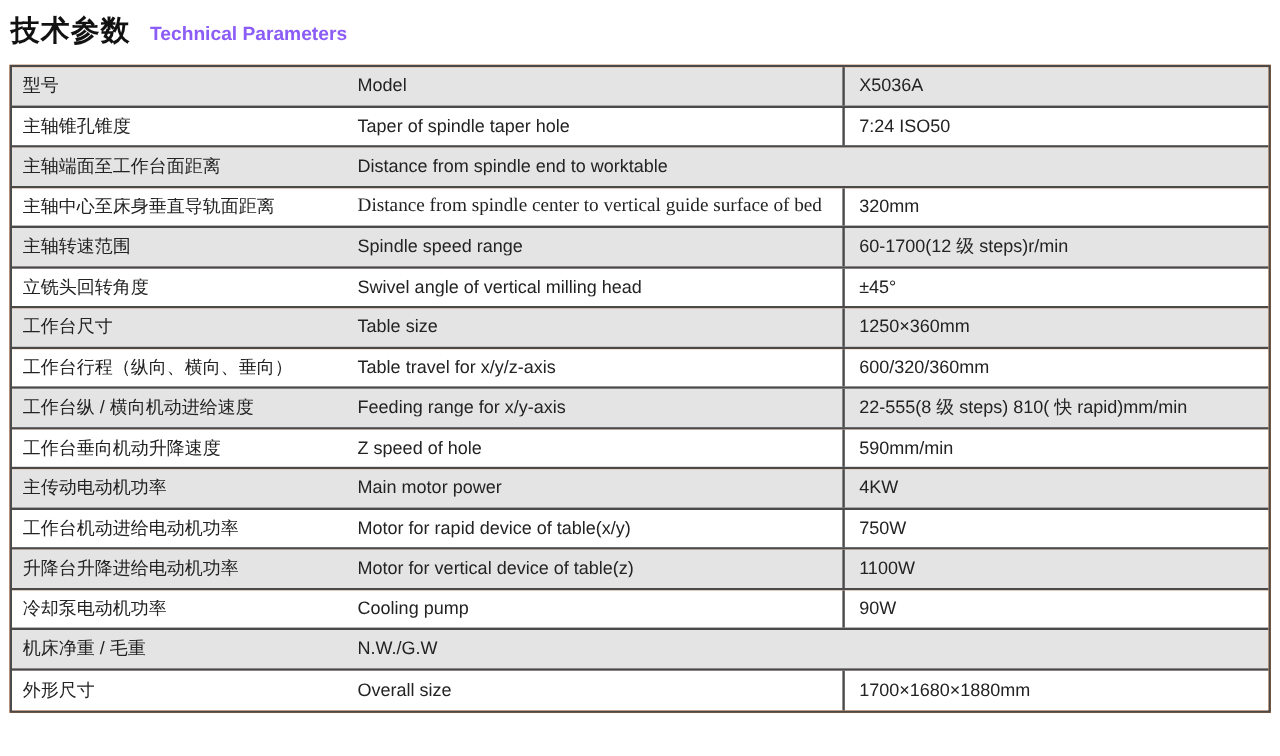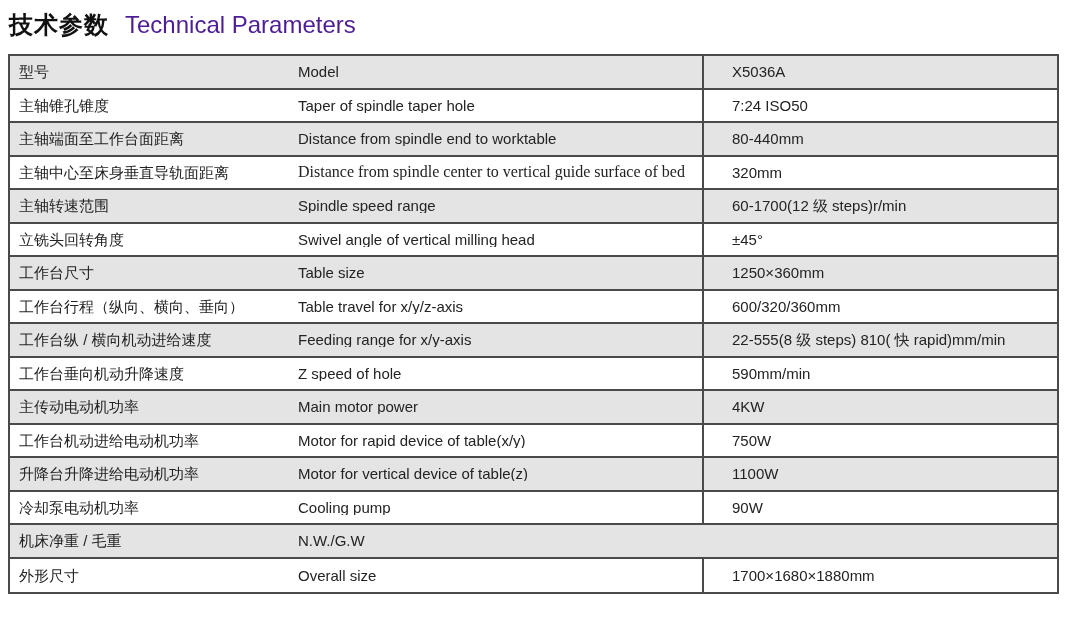--- a/index.html
+++ b/index.html
@@ -27,23 +27,23 @@
     margin-bottom:13px;
     height:32px;
   }
   .title-zh{
     font-size:24px;
     font-weight:700;
     color:#111111;
     letter-spacing:1px;
   }
   .title-en{
-    font-size:24px;
-    font-weight:400;
-    color:#4c1d95;
+    font-size:16px;
+    font-weight:700;
+    color:#8b5cf6;
   }
   .spec-table{
     width:1051px;
     border:2px solid var(--border);
     background:#f97316;
   }
   .row{
     display:grid;
     grid-template-columns:280px 412px 1fr;
     align-items:center;
@@ -60,21 +60,21 @@
     line-height:1;
   }
   .cell.zh{padding-left:9px;}
   .cell.en{padding-left:8px;}
   .cell.en.small{font-size:16px;font-family:Liberation Serif, serif;}
   .cell.val{
     border-left:2px solid var(--border);
     align-self:stretch;
     display:flex;
     align-items:center;
-    padding-left:28px;
+    padding-left:12px;
   }
 </style>
 </head>
 <body>
 
 <div class="page">
 
   <div class="title-bar">
     <span class="title-zh">技术参数</span>
     <span class="title-en">Technical Parameters</span>
@@ -90,21 +90,20 @@
 
   <div class="row">
     <div class="cell zh">主轴锥孔锥度</div>
     <div class="cell en">Taper of spindle taper hole</div>
     <div class="cell val">7:24 ISO50</div>
   </div>
 
   <div class="row alt">
     <div class="cell zh">主轴端面至工作台面距离</div>
     <div class="cell en">Distance from spindle end to worktable</div>
-    <div class="cell val">80-440mm</div>
   </div>
 
   <div class="row">
     <div class="cell zh">主轴中心至床身垂直导轨面距离</div>
     <div class="cell en small">Distance from spindle center to vertical guide surface of bed</div>
     <div class="cell val">320mm</div>
   </div>
 
   <div class="row alt">
     <div class="cell zh">主轴转速范围</div>

